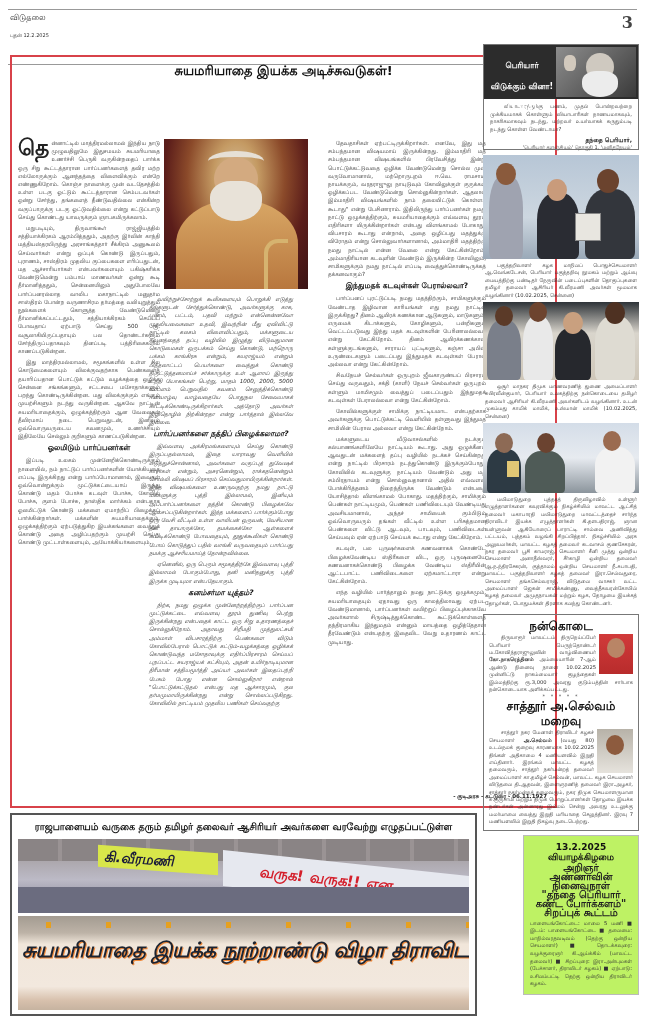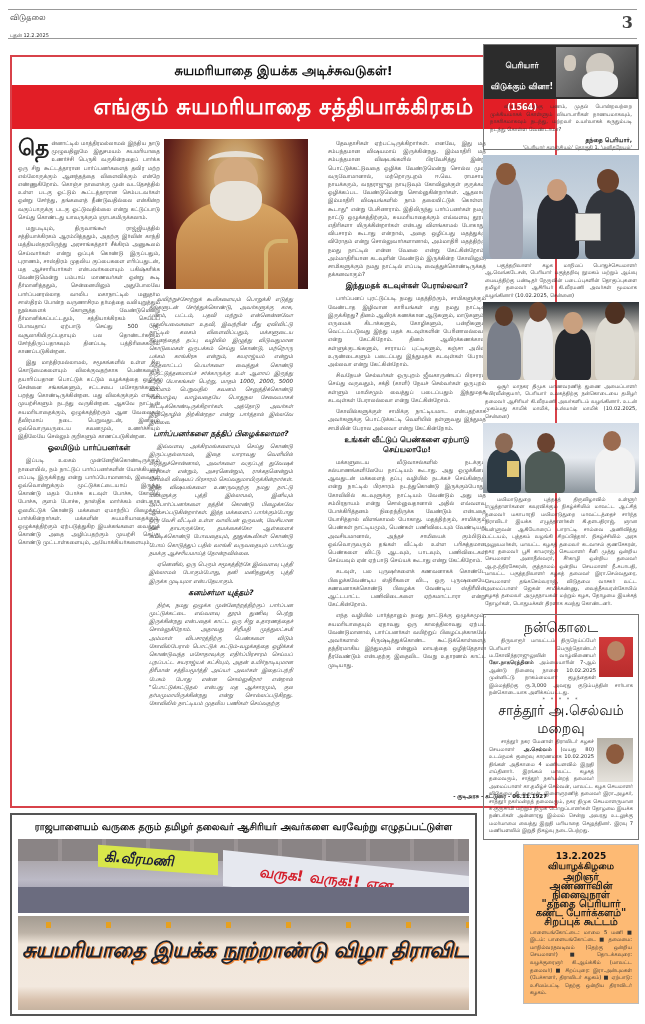--- a/index.html
+++ b/index.html
@@ -1,19 +1,19 @@
 <!DOCTYPE html>
 <html><head>
 <meta charset="utf-8">
 <style>
   * { box-sizing: border-box; margin: 0; padding: 0; }
   html, body { width: 645px; height: 1024px; background: #ffffff; overflow: hidden; }
   body { font-family: "DejaVu Sans", sans-serif; color: #222; position: relative; }
 
-  .masthead { position: absolute; left: 8px; top: 9px; width: 629px; height: 30px;
+  .masthead { position: absolute; left: 8px; top: 9px; width: 629px; height: 56px;
     border-top: 1px solid #999; border-bottom: 1px solid #999; }
   .masthead .paper { position: absolute; left: 2px; top: 3px; font-size: 8px; color: #333; }
   .masthead .date { position: absolute; left: 2px; top: 22px; font-size: 5px; color: #333; }
   .masthead .pageno { position: absolute; right: 4px; top: 3px; font-family: "DejaVu Serif", serif;
     font-weight: bold; font-size: 16px; color: #444; }
 
   .main-article { position: absolute; left: 10px; top: 55px; width: 547px; height: 753px;
     border: 2px solid #d8424a; }
   .kicker { height: 28px; text-align: center; font-size: 13px; font-weight: bold; line-height: 28px;
     color: #111; }
@@ -64,29 +64,29 @@
   .side-h { font-size: 7px; font-weight: bold; text-align: center; line-height: 10px; color: #111; margin: 4px 0 2px; }
 
   .p1 { height: 104px; background: linear-gradient(180deg, #b7c6d6 0%, #cdd7e0 60%, #9aa9b8 100%); margin-top: 5px; }
   .p2 { height: 78px; background: linear-gradient(180deg, #2e3338 0%, #d9d5cc 40%, #cfc7b9 100%); }
   .p3 { height: 70px; background: linear-gradient(180deg, #d4dde8 0%, #e7ebf0 50%, #8b949c 100%); }
 
   .person { position: absolute; border-radius: 40% 40% 10% 10%; }
   .head { position: absolute; border-radius: 50%; background: #8a5a3c; }
 
   .box-nankodai { border: 1px solid #777; padding: 4px 5px; margin-top: 4px; position: relative; }
-  .box-title { font-size: 14px; font-weight: normal; text-align: center; color: #111; }
+  .box-title { font-size: 12px; font-weight: bold; text-align: center; color: #111; }
   .box-text { font-size: 5.2px; line-height: 7.4px; text-align: justify; color: #333; text-indent: 12px; }
   .mini-photo { float: right; width: 34px; height: 40px; margin-left: 3px; background: linear-gradient(180deg, #d13a3a, #b82c2c); position: relative; }
   .mini-photo .fc { position: absolute; left: 8px; top: 4px; width: 18px; height: 20px; border-radius: 50%; background: #b98566; }
   .mini-photo2 { float: right; width: 36px; height: 44px; margin-left: 3px; background: linear-gradient(180deg, #b7b2a8, #e6e3dd); position: relative; }
   .mini-photo2 .fc { position: absolute; left: 9px; top: 6px; width: 18px; height: 20px; border-radius: 50%; background: #8d5b3e; }
   .stars { text-align: center; font-size: 5px; color: #555; letter-spacing: 2px; }
 
-  .box-event { background: #fdba74; border: 1px solid #bbb; padding: 6px 6px; margin-top: 4px; margin-left: 40px; }
+  .box-event { background: #bef264; border: 1px solid #bbb; padding: 6px 6px; margin-top: 4px; margin-left: 40px; }
   .event-date { font-size: 9px; font-weight: bold; text-align: center; color: #111; }
   .event-sub { font-size: 10px; font-weight: bold; text-align: center; line-height: 9px; color: #222; }
   .event-text { font-size: 5.2px; line-height: 7.6px; text-align: justify; color: #333; margin-top: 3px; }
 
   .ad-box { position: absolute; left: 10px; top: 813px; width: 467px; height: 203px; border: 2px solid #555; }
   .ad-title { font-size: 9.6px; font-weight: bold; text-align: center; line-height: 24px; color: #111; }
   .ad-photo1 { position: absolute; left: 6px; top: 24px; width: 451px; height: 74px;
     background: linear-gradient(180deg, #8d8a8f 0%, #a9a4a8 25%, #bcbac6 55%, #7c7b8f 100%); overflow: hidden; }
   .ad-photo2 { position: absolute; left: 6px; top: 101px; width: 451px; height: 94px;
     background: linear-gradient(180deg, #a39b91 0%, #bdb3a7 18%, #f1e6da 30%, #f2e8de 75%, #d7c0ac 90%, #c6b3a0 100%); overflow: hidden; }
@@ -104,21 +104,20 @@
 <body>
 
 <div class="masthead">
   <div class="paper">விடுதலை</div>
   <div class="date">புதன் 12.2.2025</div>
   <div class="pageno">3</div>
 </div>
 
 <div class="main-article">
   <div class="kicker">சுயமரியாதை இயக்க அடிச்சுவடுகள்!</div>
-  <div class="headline">எங்கும் சுயமரியாதை சத்தியாக்கிரகம்</div>
 
   <div class="col col1">
     <p style="text-indent:0"><span class="dropcap">தெ</span><span>ன்னாட்டில் மாத்திரமல்லாமல் இந்திய நாடு முழுவதிலுமே இதுசமயம் சுயமரியாதை உணர்ச்சி பெருகி வருகின்றதைப் பார்க்க ஒரு சிறு கூட்டத்தாரான பார்ப்பனர்களைத் தவிர மற்ற எல்லோருக்கும் ஆனந்தத்தை விளைவிக்கும் என்றே எண்ணுகிறோம். கொஞ்ச நாளைக்கு முன் வடதேசத்தில் உள்ள படகு ஓட்டும் கூட்டத்தாரான செம்படவர்கள் ஒன்று சேர்ந்து, தங்களைத் தீண்டுவதில்லை என்கின்ற வகுப்பாருக்கு படகு ஓட்டுவதில்லை என்று கட்டுப்பாடு செய்து கொண்டது யாவருக்கும் ஞாபகமிருக்கலாம்.</span></p>
     <p>மறுபடியும், திருவாங்கூர் ராஜ்ஜியத்தில் சத்தியாக்கிரகம் ஆரம்பித்ததும், அதற்கு இர்வின் காந்தி மத்தியஸ்தரயிருந்து அரசாங்கத்தார் சீக்கிரம் அனுகூலம் செய்வார்கள் என்று ஒப்புக் கொண்டு இருப்பதும், புராணம், சாஸ்திரம் முதலிய குப்பைகளை எரிப்பதுடன், மத ஆச்சாரியார்கள் என்பவர்களையும் பகிஷ்கரிக்க வேண்டுமென்று பம்பாய் மாணவர்கள் ஒன்று கூடி தீர்மானித்ததும், சென்னையிலும் அதுபோலவே பார்ப்பனரல்லாத வாலிப மகாநாட்டில் மனுதர்ம சாஸ்திரம் போன்ற வருணாசிரம தர்மத்தை வலியுறுத்தும் நூல்களைக் கொளுத்த வேண்டுமென்று தீர்மானிக்கப்பட்டதும், சத்தியாக்கிரகம் செய்யப் போவதாய் ஏற்பாடு செய்து 500 ரூ. வசூலாகியிருப்பதாயும் பல தொண்டர்களும் சேர்ந்திருப்பதாகவும் தினப்படி பத்திரிகைகளில் காணப்படுகின்றன.</p>
     <p>இது மாத்திரமல்லாமல், சமூகங்களில் உள்ள சில கொடுமைகளையும் விலக்குவதற்காக பெண்களைத் தயாரிப்பதான பொட்டுக் கட்டும் வழக்கத்தை ஒழிக்க சென்னை சங்கங்களும், சட்டசபை மசோதாக்களும் பறந்து கொண்டிருக்கின்றன. மது விலக்குக்கும் எங்கும் முயற்சிகளும் நடந்து வருகின்றன. ஆகவே நாட்டின் சுயமரியாதைக்கும், ஒழுக்கத்திற்கும் ஆன வேலைகள் தீவிரமாய் நடை பெறுவதுடன், இனியும் ஒவ்வொருவருடைய கவனமும், உணர்ச்சியும் இதிலேயே செல்லும் குறிகளும் காணப்படுகின்றன.</p>
     <h3>ஓலமிடும் பார்ப்பனர்கள்</h3>
     <p>இப்படி உலகம் முன்னேறிக்கொண்டிருக்கும் நாளையில், நம் நாட்டுப் பார்ப்பனர்களின் யோக்கியதை எப்படி இருக்கிறது என்று பார்ப்போமானால், இவைகள் ஒவ்வொன்றுக்கும் முட்டுக்கட்டையாய் இருந்து கொண்டு மதம் போச்சு கடவுள் போச்சு, கோவில் போச்சு, குளம் போச்சு, நாஸ்திக மார்க்கம் என்பதாக ஓலமிட்டுக் கொண்டு மக்களை ஏமாற்றிப் பிழைக்கப் பார்க்கின்றார்கள். மக்களின் சுயமரியாதைக்கும், ஒழுக்கத்திற்கும் ஏற்படுத்துகிற இயக்கங்களை வைத்துக் கொண்டு அதை அழிப்பதற்கும் முயற்சி செய்து கொண்டு முட்டாள்களையும், அயோக்கியர்களையும்.</p>
   </div>
 
   <div class="portrait">
@@ -137,21 +136,20 @@
     <h3>கனம்சர்மா யுத்தம்?</h3>
     <p>நிற்க, நமது ஒழுக்க முன்னேற்றத்திற்குப் பார்ப்பன முட்டுக்கட்டை எவ்வளவு தூரம் துணிவு பெற்று இருக்கின்றது என்பதைக் காட்ட ஒரு சிறு உதாரணத்தைச் சொல்லுகிறோம். அதாவது சிறீமதி முத்துலட்சுமி அம்மாள் விபசாரத்திற்கு பெண்களை விடும் கோவில்பேரால் பொட்டுக் கட்டும்-வழக்கத்தை ஒழிக்கக் கொண்டுவந்த மசோதாவுக்கு எதிர்ப்பிரசாரம் செய்யப் புறப்பட்ட சுயராஜ்யக் கட்சியும், அதன் உயிர்நாடியுமான திரீமான் சத்தியமூர்த்தி அய்யர் அவர்கள் இதைப்பற்றி பேசும் போது என்ன சொல்லுகிறார் என்றால் "பொட்டுக்கட்டுதல் என்பது மத ஆச்சாரமும், குல தர்மமுமாயிருக்கின்றது என்று சொல்லப்படுகிறது. கோவிலில் நாட்டியம் முதலிய பணிகள் செய்வதற்கு</p>
   </div>
 
   <div class="col col3">
     <p>தேவதாசிகள் ஏற்பட்டிருக்கிறார்கள். எனவே, இது மத சம்பந்தமான விஷயமாய் இருக்கின்றது. இம்மாதிரி மத சம்பந்தமான விஷயங்களில் பிரவேசித்து இன்று பொட்டுக்கட்டுவதை ஒழிக்க வேண்டுமென்று சொல்ல முன் வருவோமானால், மற்றொருபுறம் ஈ.வெ. ராமசாமி நாயக்கரும், வரதராஜுலு நாயுடுவும் கோவிலுக்குள் குருக்கள் ஒழிக்கப்பட வேண்டுமென்று சொல்லுகின்றார்கள். ஆதலால் இம்மாதிரி விஷயங்களில் நாம் தலையிட்டுக் கொள்ளக் கூடாது" என்று பேசினாராம். இதிலிருந்து பார்ப்பனர்கள் நமது நாட்டு ஒழுக்கத்திற்கும், சுயமரியாதைக்கும் எவ்வளவு தூரம் எதிரிகளா யிருக்கின்றார்கள் என்பது விளங்காமல் போகாது. விபசாரம் கூடாது என்றால், அதை ஒழிப்பது மதத்துக்கு விரோதம் என்று சொல்லுவார்களானால், அம்மாதிரி மதத்திற்கு நமது நாட்டில் என்ன வேலை என்று கேட்கின்றோம். அம்மாதிரியான கடவுளின் வேண்டும் இருக்கின்ற கோவிலும், சாமிகளுக்கும் நமது நாட்டில் எப்படி வைத்துக்கொண்டிருக்கத் தக்கனவாகும்?</p>
     <h3>இந்துமதக் கடவுள்கள் பேரால்லவா?</h3>
     <p>பார்ப்பனப் புரட்டுப்படி நமது மதத்திற்கும், சாமிகளுக்கும் வேண்டாத இழிவான காரியங்கள் எது நமது நாட்டில் இருக்கிறது? தினம் ஆயிரக் கணக்கான ஆடுகளும், மாடுகளும், எருமைக் கிடாக்களும், கோழிகளும், பன்றிகளும் வெட்டப்படுவது இந்து மதக் கடவுள்களின் பேரினாலல்லவா என்று கேட்கிறோம். தினம் ஆயிரக்கணக்கான கள்ளுக்குடங்களும், சாராயப் புட்டிகளும், கஞ்சா அபின் உருண்டைகளும் படைப்பது இந்துமதக் கடவுள்கள் பேரால் அல்லவா என்று கேட்கின்றோம்.</p>
     <p>சிவநேயச் செல்வர்கள் ஒருபுறம் ஜீவகாருண்யப் பிரசாரம் செய்து வருவதும், சக்தி (காளி) நேயச் செல்வர்கள் ஒருபுறம் கள்ளும் மாமிசமும் வைத்துப் படைப்பதும் இந்துமதக் கடவுள்கள் பேராலல்லவா என்று கேட்கின்றோம்.</p>
     <p>கோவில்களுக்குள் சாமிக்கு நாட்டியமாட என்பதற்காக அவர்களுக்கு பொட்டுக்கட்டி வெளியில் தள்ளுவது இந்துமத சாமியின் பேரால அல்லவா என்று கேட்கின்றோம்.</p>
-    <h3>உங்கள் வீட்டுப் பெண்களை ஏற்பாடு செய்யலாமே!</h3>
     <p>மக்களுடைய வீடுவாசல்களில் நடக்கும் கல்யாணங்களிலேயே நாட்டியம் கூடாது. அது ஒழுக்கீனம் ஆவதுடன் மக்களைத் தப்பு வழியில் நடக்கச் செய்கின்றது என்று நாட்டில் பிரசாரம் நடந்துகொண்டு இருக்கும்போது, கோவிலில் கடவுளுக்கு நாட்டியம் வேண்டும் அது மத சம்பிரதாயம் என்று சொல்லுவதானால் அதில் எவ்வளவு போக்கிரித்தனம் நிறைந்திருக்க வேண்டும் என்பதை யோசித்தால் விளங்காமல் போகாது. மதத்திற்கும், சாமிக்கும் பெண்கள் நாட்டியமும், பெண்கள் பணிவிடையும் வேண்டியது அவசியமானால், அந்தச் சாமியைக் கும்பிடும் ஒவ்வொருவரும் தங்கள் வீட்டில் உள்ள பரிசுத்தமான பெண்களை விட்டு ஆடவும், பாடவும், பணிவிடைகள் செய்யவும் ஏன் ஏற்பாடு செய்யக் கூடாது என்று கேட்கிறோம்.</p>
     <p>கடவுள், பல புருஷர்களைக் கணவனாகக் கொண்டே பிழைக்கவேண்டிய ஸ்திரீகளை விட, ஒரு புருஷனையே கணவனாகக்கொண்டு பிழைக்க வேண்டிய ஸ்திரீயின் ஆட்டபாட்ட பணிவிடைகளை ஏற்கமாட்டாரா என்று கேட்கின்றோம்.</p>
     <p>எந்த வழியில் பார்த்தாலும் நமது நாட்டுக்கு ஒழுக்கமும், சுயமரியாதையும் ஏதாவது ஒரு காலத்திலாவது ஏற்பட வேண்டுமானால், பார்ப்பனர்கள் வயிற்றுப் பிழைப்புக்காகவே அவர்களால் சிருஷ்டித்துக்கொண்ட கூட்டுக்கொள்ளைத் தந்திரமாகிய இந்துமதம் என்னும் மாயத்தை ஒழித்தேதான் தீரவேண்டும் என்பதற்கு இதைவிட வேறு உதாரணம் காட்ட முடியாது.</p>
   </div>
 
   <div class="byline">- குடிஅரசு - கட்டுரை - 06.11.1927</div>
 </div>
 
 <div class="sidebar">
   <div class="box-vina">

